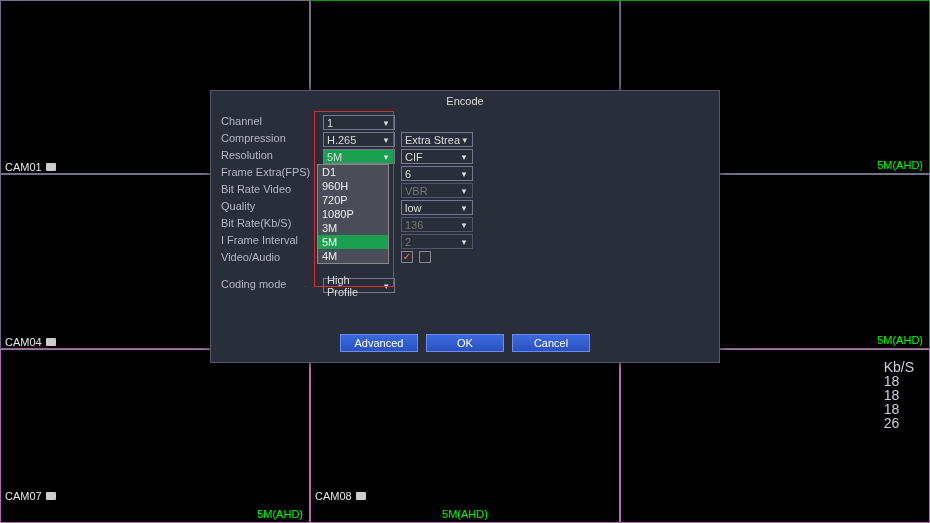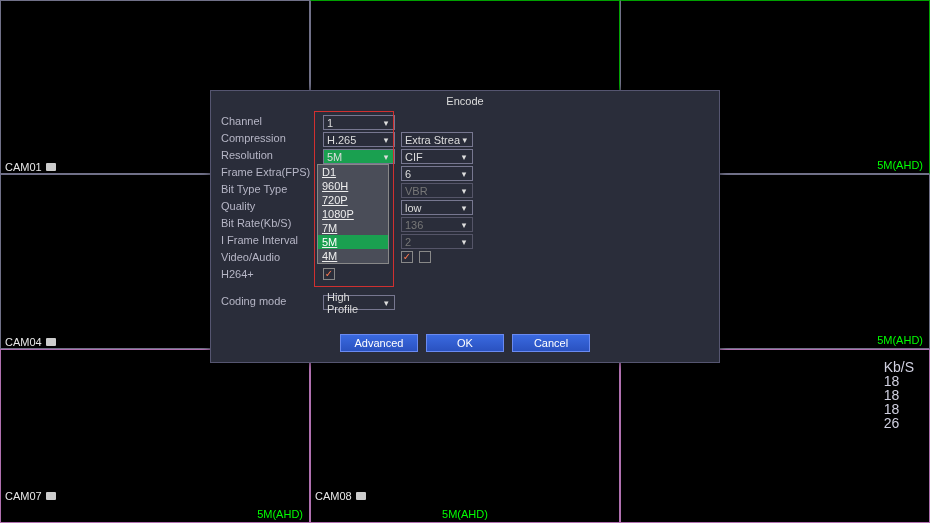--- a/index.html
+++ b/index.html
@@ -107,21 +107,20 @@
     border: 1px solid #d03030;
     pointer-events: none;
   }
   .dropdown-open {
     position: absolute;
     background: #4a4d58;
     border: 1px solid #888;
     font-size: 11px;
     color: #eee;
     z-index: 5;
-    text-decoration: underline;
   }
   .dropdown-open .opt {
     padding: 1px 4px;
     cursor: pointer;
   }
   .dropdown-open .opt.sel-opt { background:#1aa050; color:#fff; }
   .btnbar {
     position: absolute;
     bottom: 10px; left: 0; right: 0;
     display: flex; justify-content: center; gap: 8px;
@@ -224,21 +223,21 @@
     </div>
     <div class="row">
       <div class="lbl">Frame Extra(FPS)</div>
       <div class="col1"></div>
       <div class="sel col2">
           <span>6</span>
           <span class="arr">▾</span>
         </div>
     </div>
     <div class="row">
-      <div class="lbl">Bit Type Type</div>
+      <div class="lbl">Bit Rate Video</div>
       <div class="col1"></div>
       <div class="sel col2 disabled">
           <span>VBR</span>
           <span class="arr">▾</span>
         </div>
     </div>
     <div class="row">
       <div class="lbl">Quality</div>
       <div class="col1"></div>
       <div class="sel col2">
@@ -262,41 +261,37 @@
           <span class="arr">▾</span>
         </div>
     </div>
     <div class="row">
       <div class="lbl">Video/Audio</div>
       <div class="col1"></div>
       <div style="display:flex;gap:6px;">
         <span class="chk on"></span>
         <span class="chk"></span>
       </div>
-    </div>
-    <div class="row">
-      <div class="lbl">H264+</div>
-      <span class="chk on"></span>
     </div>
     <div class="row" style="height:10px;"></div>
     <div class="row">
       <div class="lbl">Coding mode</div>
       <div class="sel col1">
           <span>High Profile</span>
           <span class="arr">▾</span>
         </div>
     </div>
   </div>
 
   <div class="dropdown-open" id="res-dd" style="left:106px; top:73px; width:72px;">
       <div class="opt">D1</div>
       <div class="opt">960H</div>
       <div class="opt">720P</div>
       <div class="opt">1080P</div>
-      <div class="opt">7M</div>
+      <div class="opt">3M</div>
       <div class="opt sel-opt">5M</div>
       <div class="opt">4M</div>
     </div>
 
   <div class="redbox" style="left:103px; top:20px; width:80px; height:176px;"></div>
 
   <div class="btnbar">
     <div class="btn">Advanced</div>
     <div class="btn">OK</div>
     <div class="btn">Cancel</div>

